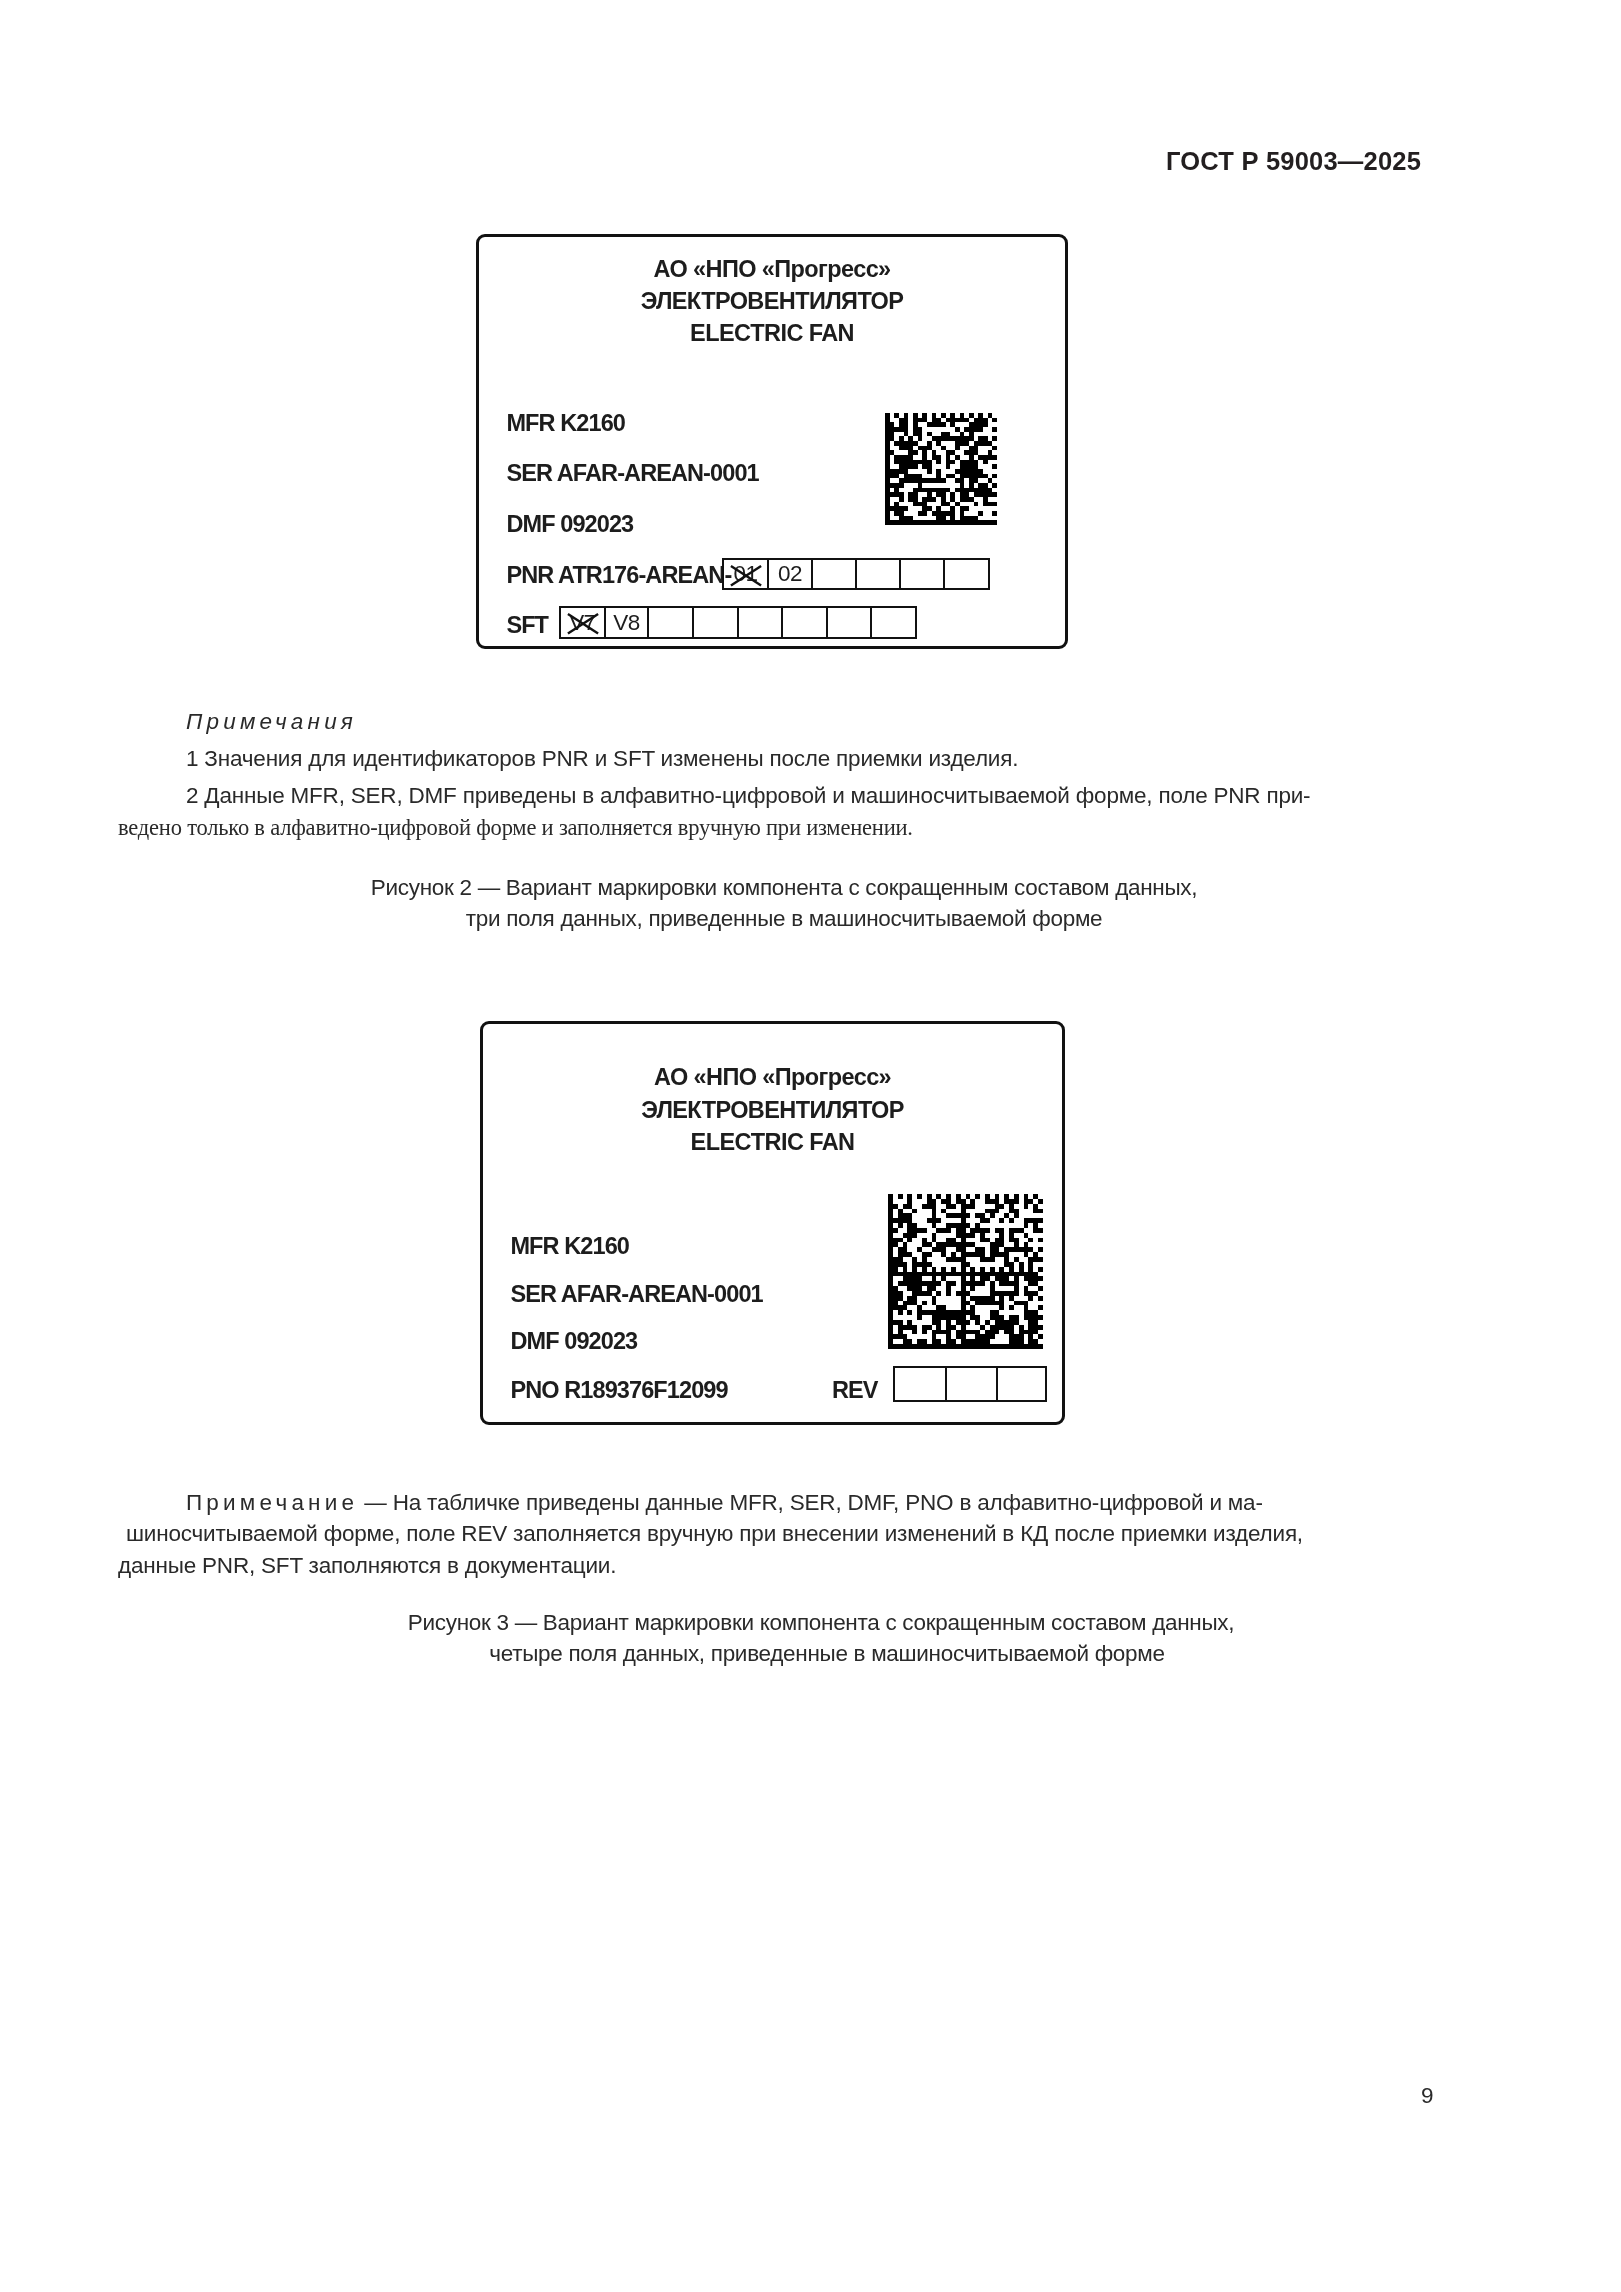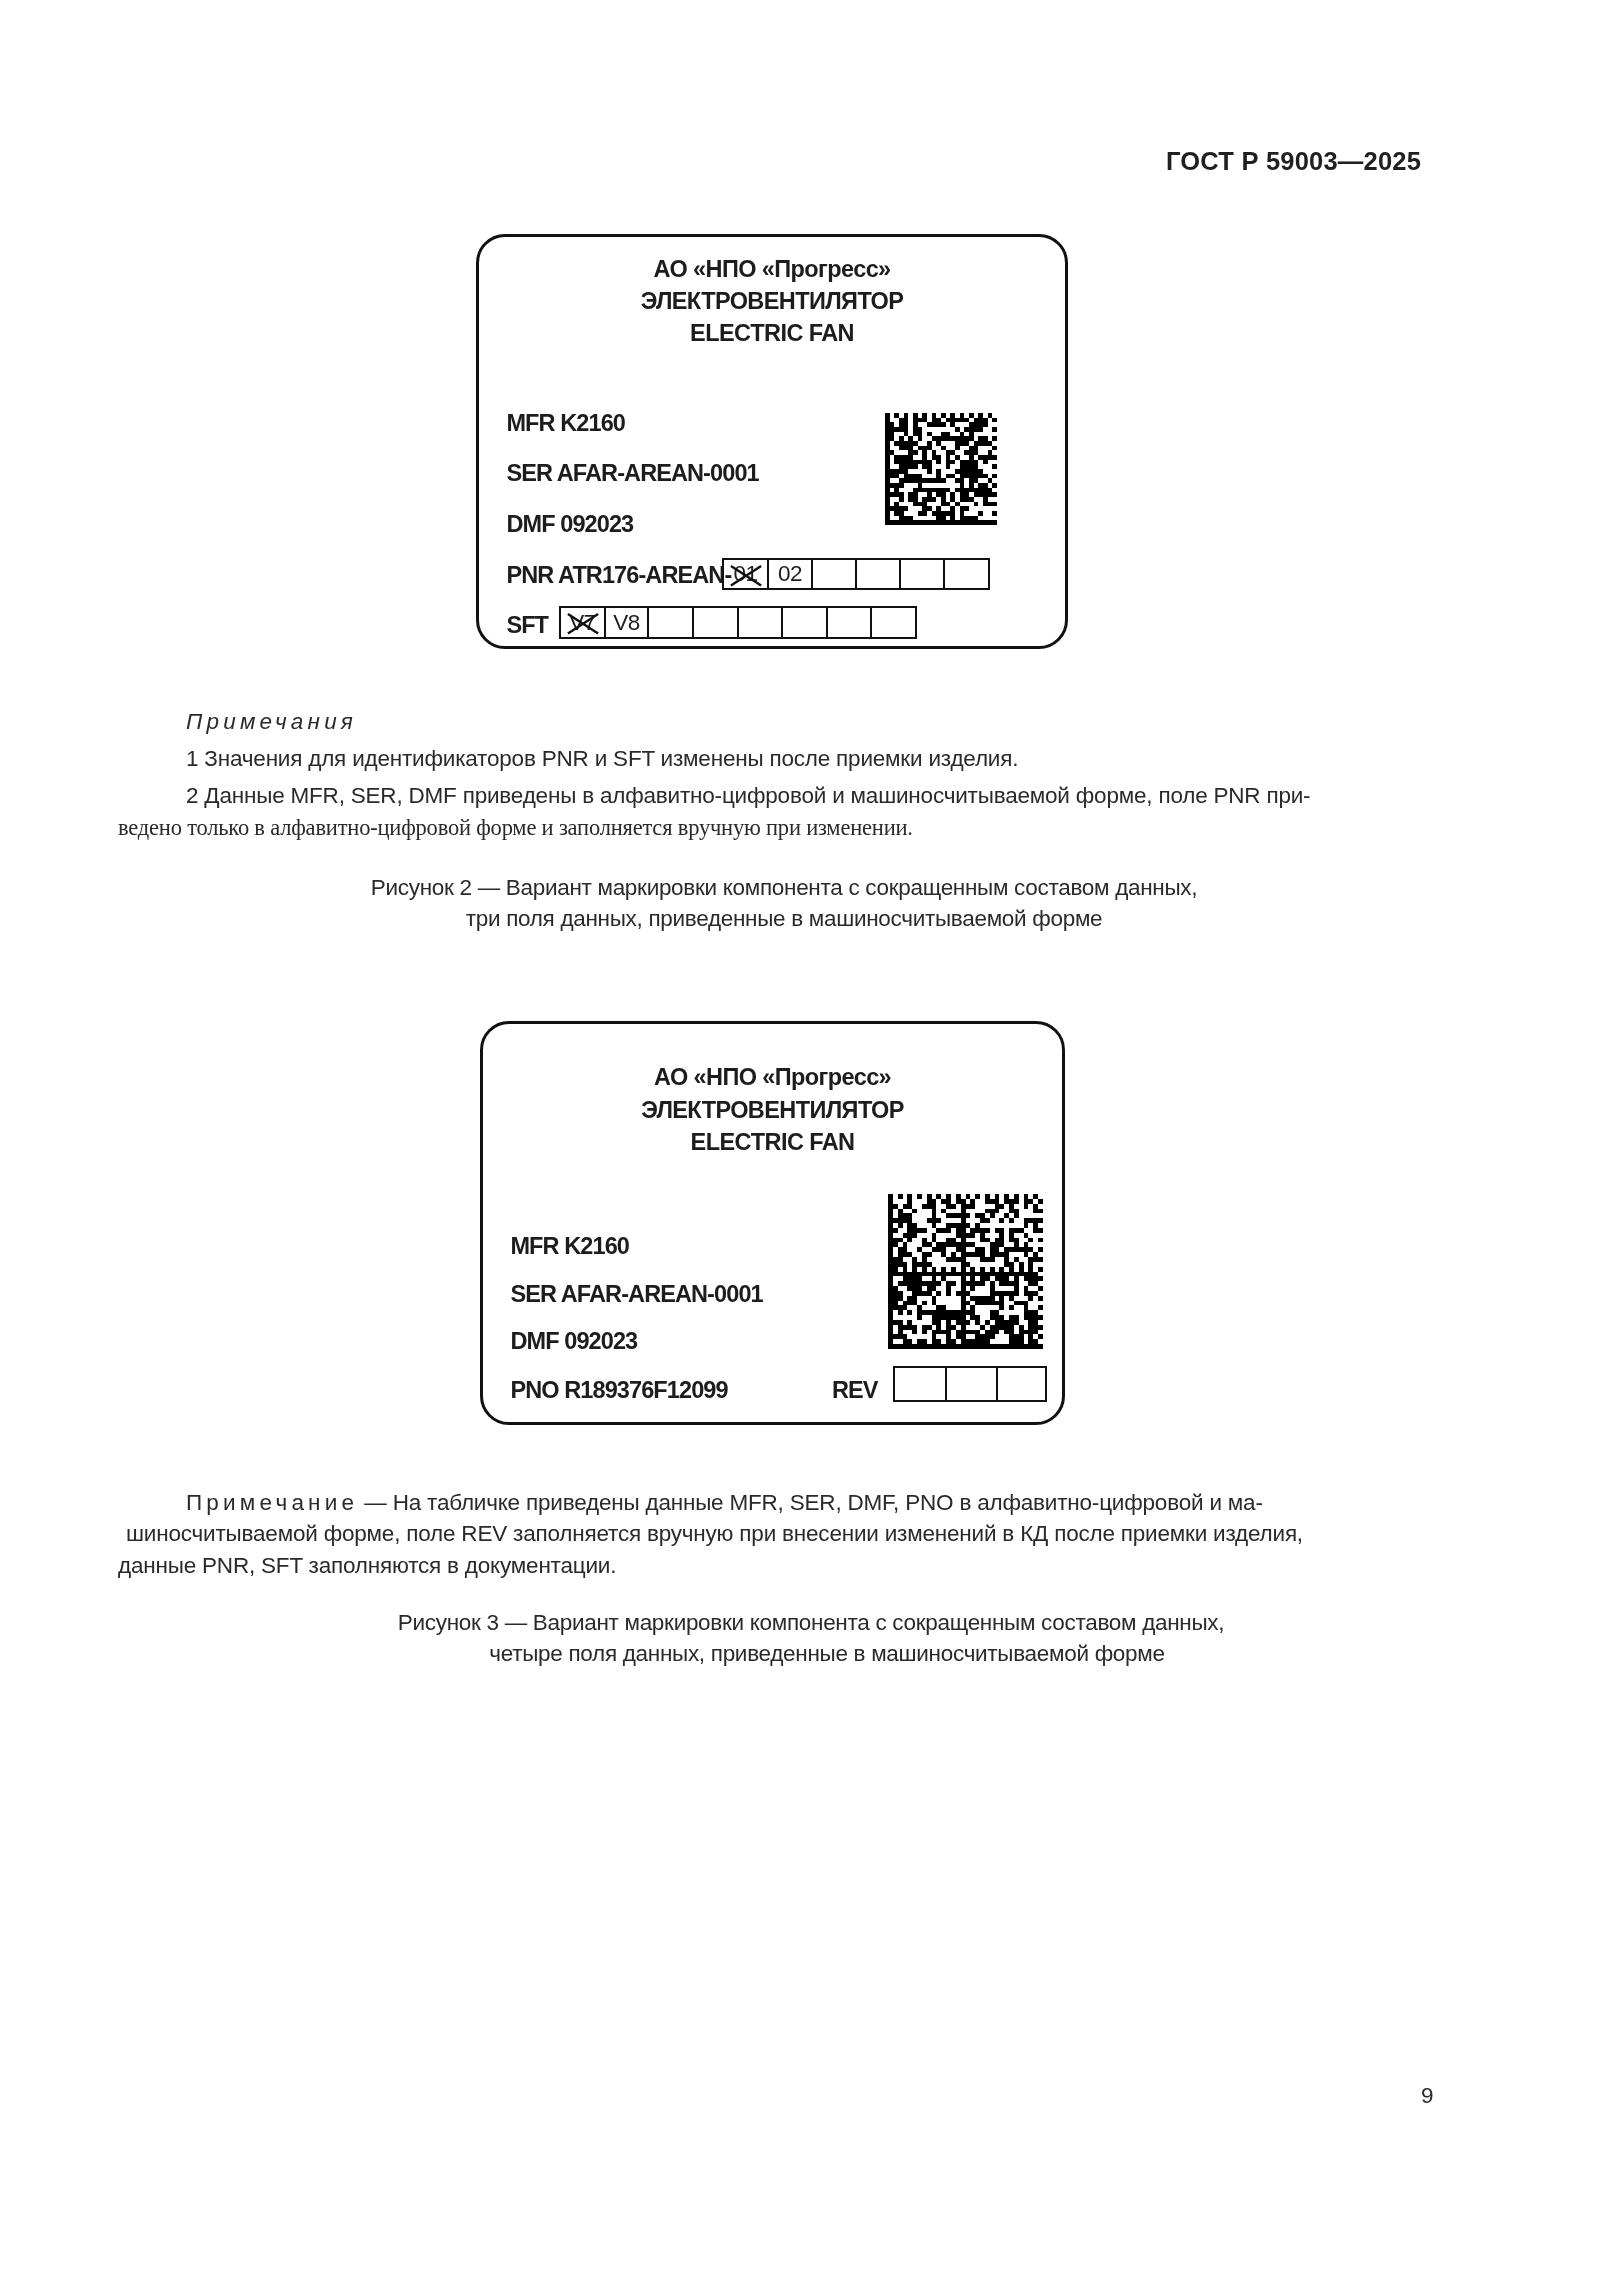--- a/index.html
+++ b/index.html
@@ -2,21 +2,21 @@
 <html><head>
 <meta charset="utf-8">
 <style>
   html, body { margin: 0; padding: 0; background: #ffffff; }
   body { width: 1621px; height: 2293px; position: relative; overflow: hidden;
          font-family: "Liberation Sans", sans-serif; color: #231f20; }
   .abs { position: absolute; }
 
   .doc-header { left: 1166px; top: 147px; font-size: 25.5px; font-weight: bold; letter-spacing: 0.2px; }
 
-  .plate { position: absolute; border: 3.9px solid #111; border-radius: 29px; box-sizing: border-box; background: #fff; }
+  .plate { position: absolute; border: 3.9px solid #111; border-radius: 9px; box-sizing: border-box; background: #fff; }
   .plate-title { position: absolute; left: 0; right: 0; text-align: center; font-weight: bold; font-size: 23.5px;
                  letter-spacing: -0.6px; color: #1d1d1d; line-height: 32px; }
   .plate-line { position: absolute; font-size: 23.5px; letter-spacing: -0.9px; color: #1d1d1d; white-space: nowrap; font-weight: bold; }
   .cells { position: absolute; display: flex; border: 2px solid #111; box-sizing: border-box; }
   .cell { border-right: 2px solid #111; box-sizing: border-box; position: relative; display: flex;
           align-items: center; justify-content: center; font-size: 22.5px; color: #1d1d1d; letter-spacing: -0.6px; }
   .cell:last-child { border-right: none; }
   .cell .strike-svg { position: absolute; left: 3.9px; top: 2.9px; }
 
   .dm { position: absolute; background: #000; display: grid; }
@@ -1739,17 +1739,17 @@
       <i></i>
     </div>
 </div>
 
 <div class="abs para" style="left:186px; top:1490px; width:1255px; text-align:justify;">
   <span class="spaced">Примечание</span><span> — На табличке приведены данные MFR, SER, DMF, PNO в алфавитно-цифровой и ма-</span>
 </div>
 <div class="abs para" style="left:126px; top:1521px;">шиносчитываемой форме, поле REV заполняется вручную при внесении изменений в КД после приемки изделия,</div>
 <div class="abs para" style="left:118px; top:1553px;">данные PNR, SFT заполняются в документации.</div>
 
-<div class="abs caption" style="left:0; width:1568px; top:1610px;padding-left:27px;">Рисунок 3 — Вариант маркировки компонента с сокращенным составом данных,</div>
+<div class="abs caption" style="left:10px; width:1568px; top:1610px;padding-left:27px;">Рисунок 3 — Вариант маркировки компонента с сокращенным составом данных,</div>
 <div class="abs caption" style="left:0; width:1568px; top:1641px;padding-left:43px;">четыре поля данных, приведенные в машиносчитываемой форме</div>
 
 <div class="abs page-number">9</div>
 
 
 </body></html>

